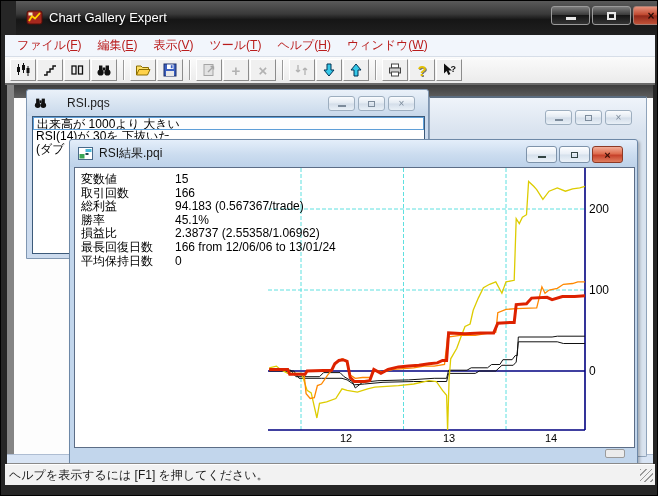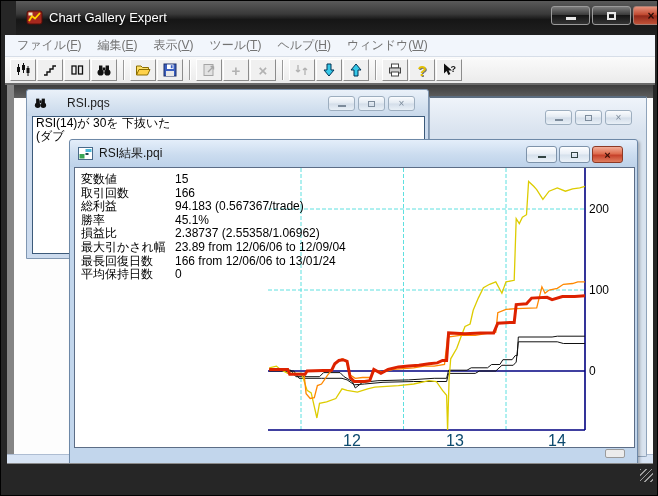--- a/index.html
+++ b/index.html
@@ -17,21 +17,21 @@
     background:linear-gradient(#7c7c7c,#3c3c3c 45%,#161616 50%,#343434);
     display:flex;align-items:center;justify-content:center;font-size:12px;}
   .capbtn.min{left:535px;width:39px;} .capbtn.max{left:576px;width:39px;}
   .capbtn.close{left:617px;width:36px;color:#2a0c06;font-weight:bold;
     background:linear-gradient(#e5917b,#c14a31 45%,#93291a 52%,#c05137);border-color:#a97f74;}
   .gl-min{display:inline-block;width:10px;height:3px;background:currentColor;margin-top:6px;}
   .gl-max{display:inline-block;width:9px;height:8px;border:2px solid currentColor;}
 
   
   .menubar{left:4px;top:34px;width:650px;height:22px;background:#f2f6fc;border-bottom:1px solid #d7dee8;
-    display:flex;align-items:center;padding-left:4px;font-size:12px;color:#737373;}
+    display:flex;align-items:center;padding-left:4px;font-size:12px;color:#b91c1c;}
   .menu-item{padding:2px 8px;white-space:nowrap;}
   .menu-item .mn{text-decoration:underline;}
 
   
   .toolbar{left:4px;top:56px;width:650px;height:28px;background:linear-gradient(#fbfbfb,#ebebeb);
     border-bottom:2px solid #6a6a6a;display:flex;align-items:center;padding-left:5px;}
   .tb{width:26px;height:22px;margin-right:1px;background:#f0f0f0;display:flex;align-items:center;
     justify-content:center;border:1px solid;border-color:#ffffff #8c8c8c #8c8c8c #ffffff;font-size:13px;}
   .tb .txt{font-weight:bold;line-height:1;}
   .tb-sep{width:2px;height:20px;border-left:1px solid #9a9a9a;border-right:1px solid #fff;margin:0 5px;}
@@ -81,21 +81,21 @@
     display:flex;align-items:center;justify-content:center;font-size:11px;}
   .rbtn.close{background:linear-gradient(#f2ad98,#de6c4e 45%,#c6412a 55%,#e07e5f);
     border-color:#8d3a26;color:#3c0f06;font-weight:bold;}
   .client{position:absolute;left:4px;top:27px;width:561px;height:281px;background:#fff;border:1px solid #5c6d86;text-decoration:underline;}
   #chart{position:absolute;left:0;top:0;}
   .stats{position:absolute;left:6px;top:5px;font-size:12px;line-height:13.6px;color:#000;z-index:2;}
   .stat-row{display:flex;white-space:nowrap;}
   .stat-row .sl{width:94px;}
   .ytick{position:absolute;left:514px;width:42px;font-size:12px;color:#000;z-index:2;}
   .yt0{top:34px;} .yt1{top:115px;} .yt2{top:196px;}
-  .xtick{position:absolute;top:264px;width:24px;text-align:center;font-size:16px;color:#0c4a6e;z-index:2;}
+  .xtick{position:absolute;top:264px;width:24px;font-size:11px;color:#000000;z-index:2;}
   .xt0{left:265px;} .xt1{left:368px;} .xt2{left:470px;}
 
   
   .statusbar{left:4px;top:463px;width:650px;height:21px;background:#f2f2f2;border-top:1px solid #fff;
     display:flex;align-items:center;padding-left:4px;font-size:12px;color:#1a1a1a;}
   .grip{left:639px;top:468px;width:13px;height:13px;
     background:repeating-linear-gradient(135deg,#9a9a9a 0 1px,transparent 1px 4px);}
 </style>
 </head>
 <body>
@@ -260,20 +260,21 @@
             <span class="sgl-min"></span>
           </div>
         <div class="sbtn">
             <span class="sgl-max"></span>
           </div>
         <div class="sbtn">
             <span>×</span>
           </div>
       </div>
       <div class="listbox">
+        <div class="list-item selected">出来高が 1000より 大きい</div>
         <div class="list-item">RSI(14)が 30を 下抜いた</div>
         <div class="list-item">(ダブ</div>
       </div>
     </div>
 
     <div class="abs win-result">
       <div class="cap">
         <svg width="15" height="13" viewBox="0 0 15 13">
           <rect x="0.5" y="0.5" width="14" height="12" fill="#fff" stroke="#4a6a8a"></rect>
           <rect x="1.5" y="7" width="5" height="4.5" fill="#3aa655"></rect>
@@ -331,39 +332,38 @@
             </div>
           <div class="stat-row">
               <span class="sl">勝率</span>
               <span class="sv">45.1%</span>
             </div>
           <div class="stat-row">
               <span class="sl">損益比</span>
               <span class="sv">2.38737 (2.55358/1.06962)</span>
             </div>
           <div class="stat-row">
-              <span class="sl">最大引かされ幅</span>
-              <span class="sv">23.89 from 12/06/06 to 12/09/04</span>
-            </div>
-          <div class="stat-row">
               <span class="sl">最長回復日数</span>
               <span class="sv">166 from 12/06/06 to 13/01/24</span>
             </div>
           <div class="stat-row">
               <span class="sl">平均保持日数</span>
               <span class="sv">0</span>
             </div>
         </div>
         <div class="ytick yt0">200</div>
         <div class="ytick yt1">100</div>
         <div class="ytick yt2">0</div>
         <div class="xtick xt0">12</div>
         <div class="xtick xt1">13</div>
         <div class="xtick xt2">14</div>
       </div>
     </div>
 
     <div class="abs mdi-thumb"></div>
   </div>
 
+  <div class="abs statusbar">
+    <span>ヘルプを表示するには [F1] を押してください。</span>
+  </div>
   <div class="abs grip"></div>
 
 </div>
 
 </body></html>

